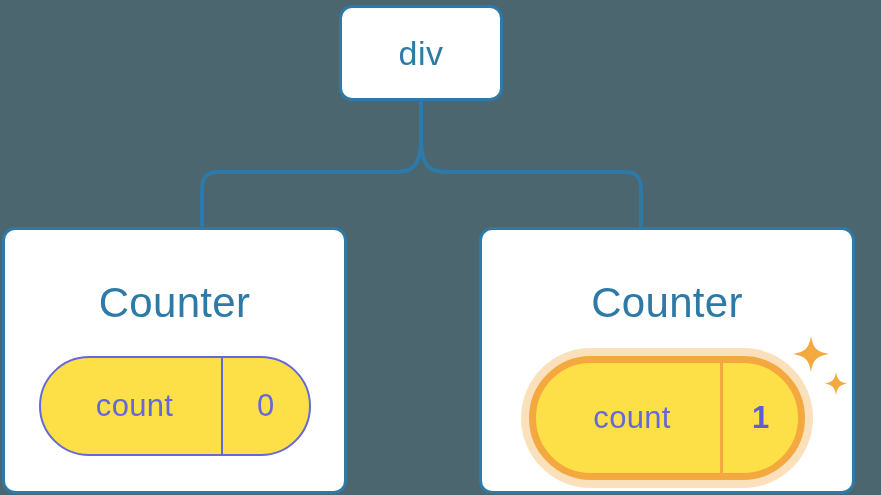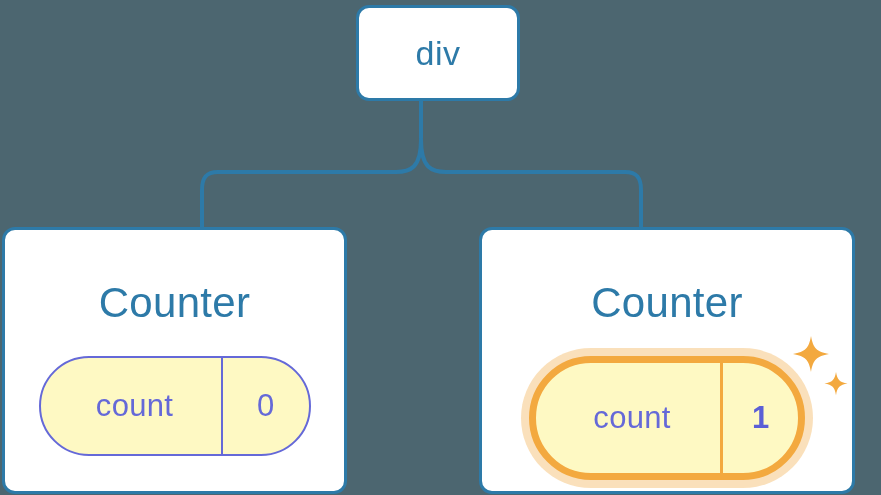--- a/index.html
+++ b/index.html
@@ -35,21 +35,21 @@
   .node {
     position: absolute;
     box-sizing: border-box;
     background: #ffffff;
     border: 3px solid #2d7aa8;
     border-radius: 13px;
   }
 
   
   #node-root {
-    left: 356px;
+    left: 339px;
     top: 5px;
     width: 164px;
     height: 96px;
     display: flex;
     align-items: center;
     justify-content: center;
   }
   .root-label {
     color: #2d7aa8;
     font-size: 34px;
@@ -88,21 +88,21 @@
     position: relative;
     margin-top: 32px;
     display: flex;
     align-items: center;
     justify-content: center;
   }
   .capsule {
     box-sizing: border-box;
     display: flex;
     align-items: stretch;
-    background: #fef9c3;
+    background: #fde047;
     overflow: hidden;
   }
   .capsule-key,
   .capsule-val {
     display: flex;
     align-items: center;
     justify-content: center;
     box-sizing: border-box;
   }
   .capsule-key {

